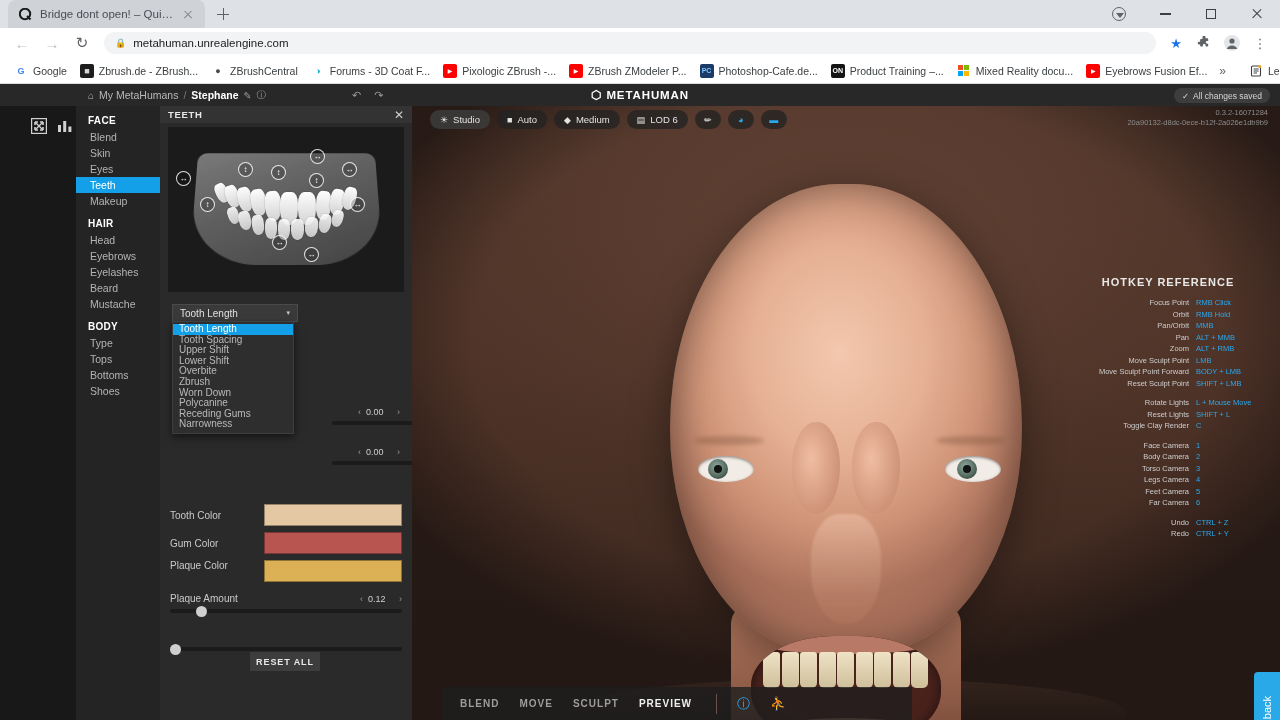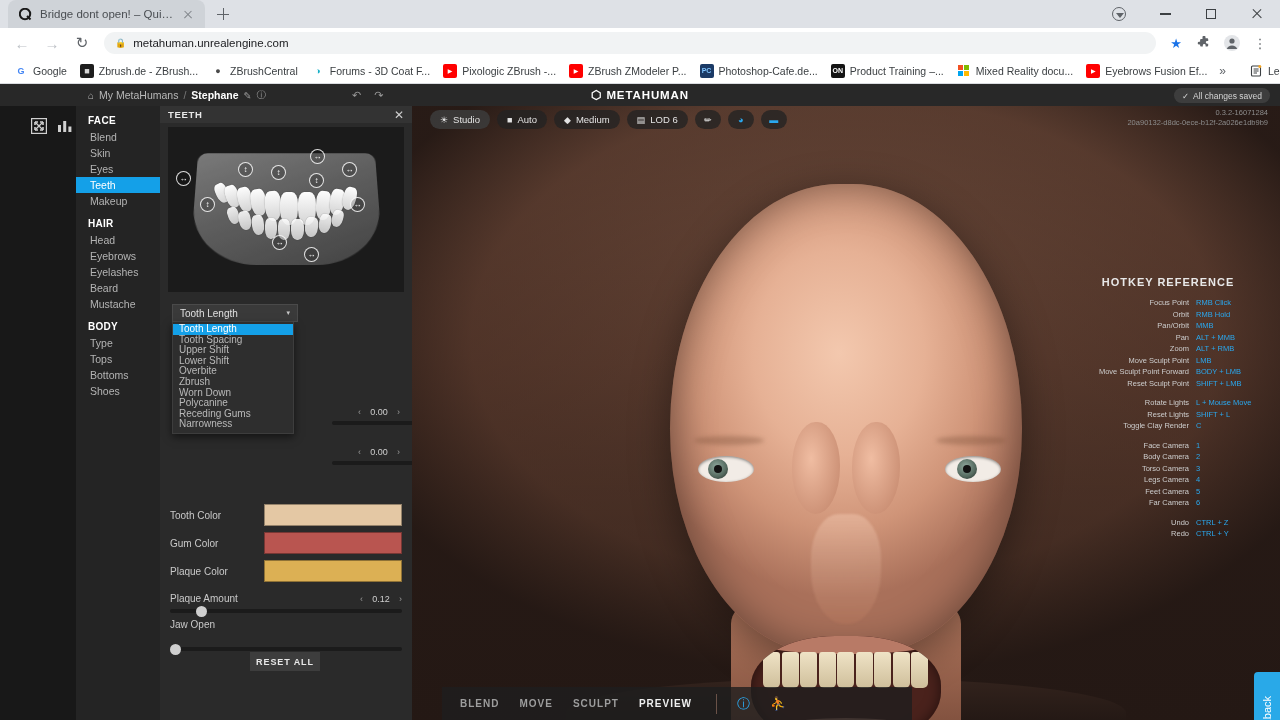--- a/index.html
+++ b/index.html
@@ -123,21 +123,21 @@
   }
   .option { font-size:10px; color:#b9b9b9; padding:0 0 0 6px; line-height:10.6px; height:10.6px; }
   .option.sel { background:#14a0e8; color:#ffffff; }
 
   .slider-block { position:absolute; }
   .num {
     display:flex; align-items:center; gap:5px; justify-content:flex-end;
     font-size:9px; color:#cfcfcf;
   }
   .num .arw { color:#9b9b9b; font-size:9px; }
-  .num .val { min-width:26px; text-align:center; }
+  .num .val { min-width:26px; text-align:left; }
   .track { height:4px; background:#1b1b1b; border-radius:2px; position:relative; }
   .knob { position:absolute; top:-3.5px; width:11px; height:11px; border-radius:50%; background:#cfcfcf; }
 
   .prop-label { font-size:10px; color:#c9c9c9; }
   .swatch { height:22px; border:1px solid rgba(0,0,0,.35); }
 
   .reset-btn {
     position:absolute; left:250px; top:568px; width:70px; height:19px;
     background:#3d3d3d; color:#e8e8e8; font-size:9px; font-weight:bold;
     letter-spacing:.9px; display:flex; align-items:center; justify-content:center;
@@ -493,44 +493,41 @@
     </div>
 
     <div class="slider-block" style="left:10px;top:398px;width:232px;display:flex;align-items:center">
       <span class="prop-label" style="width:94px">Tooth Color</span>
       <span class="swatch" style="flex:1;background:#e4c8a4"></span>
     </div>
     <div class="slider-block" style="left:10px;top:426px;width:232px;display:flex;align-items:center">
       <span class="prop-label" style="width:94px">Gum Color</span>
       <span class="swatch" style="flex:1;background:#b95550"></span>
     </div>
-    <div class="slider-block" style="left:10px;top:454px;width:232px;display:flex;align-items:center">
+    <div class="slider-block" style="left:10px;top:454px;width:232px;display:flex;align-items:flex-start">
       <span class="prop-label" style="width:94px">Plaque Color</span>
       <span class="swatch" style="flex:1;background:#dcb054"></span>
     </div>
 
     <div class="slider-block" style="left:10px;top:470px;width:232px">
       <div style="display:flex;align-items:center;margin-top:17px">
         <span class="prop-label" style="flex:1">Plaque Amount</span>
         <span class="num">
           <span class="arw">‹</span>
           <span class="val">0.12</span>
           <span class="arw">›</span>
         </span>
       </div>
     </div>
     <div class="slider-block" style="left:10px;top:503px;width:232px">
       <div class="track">
         <div class="knob" style="left:26px"></div>
       </div>
     </div>
 
-    <div class="slider-block" style="left:10px;top:508px;width:232px">
-      <span class="prop-label">Jaw Open</span>
-    </div>
     <div class="slider-block" style="left:10px;top:541px;width:232px">
       <div class="track">
         <div class="knob" style="left:0px"></div>
       </div>
     </div>
 
     <div class="reset-btn" style="left:90px;top:546px">RESET ALL</div>
   </div>
 
   <div class="viewport">

